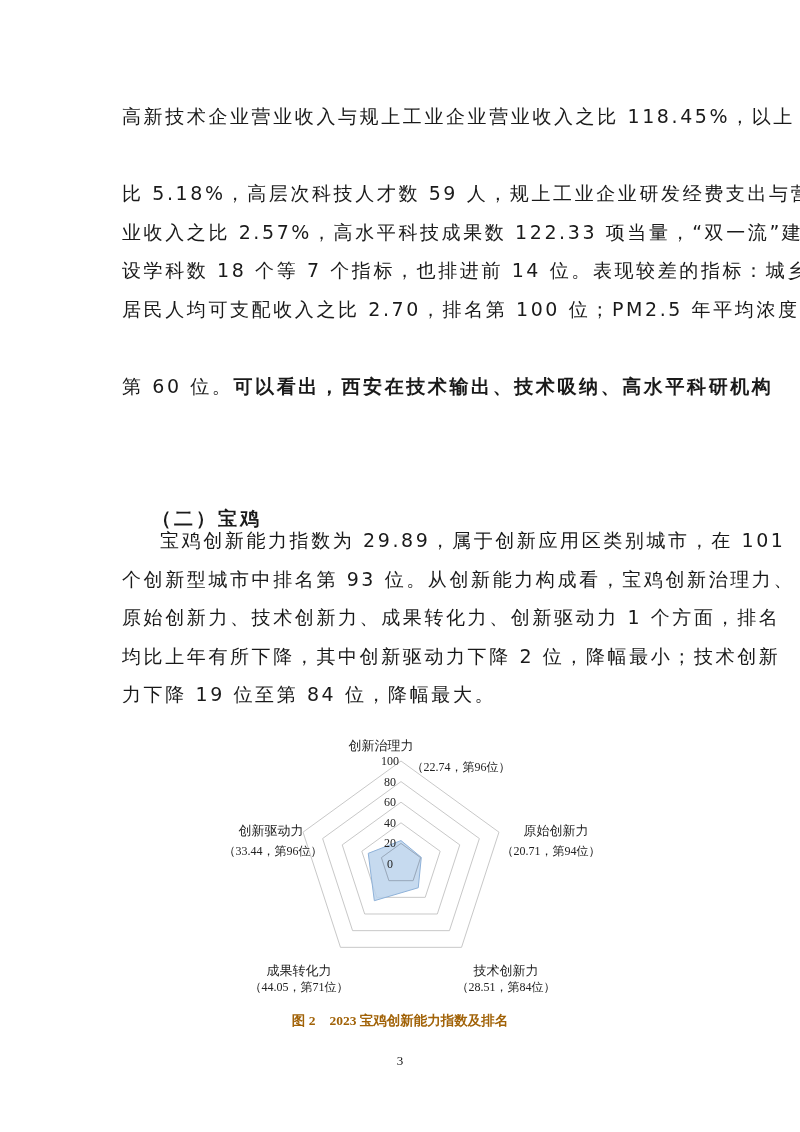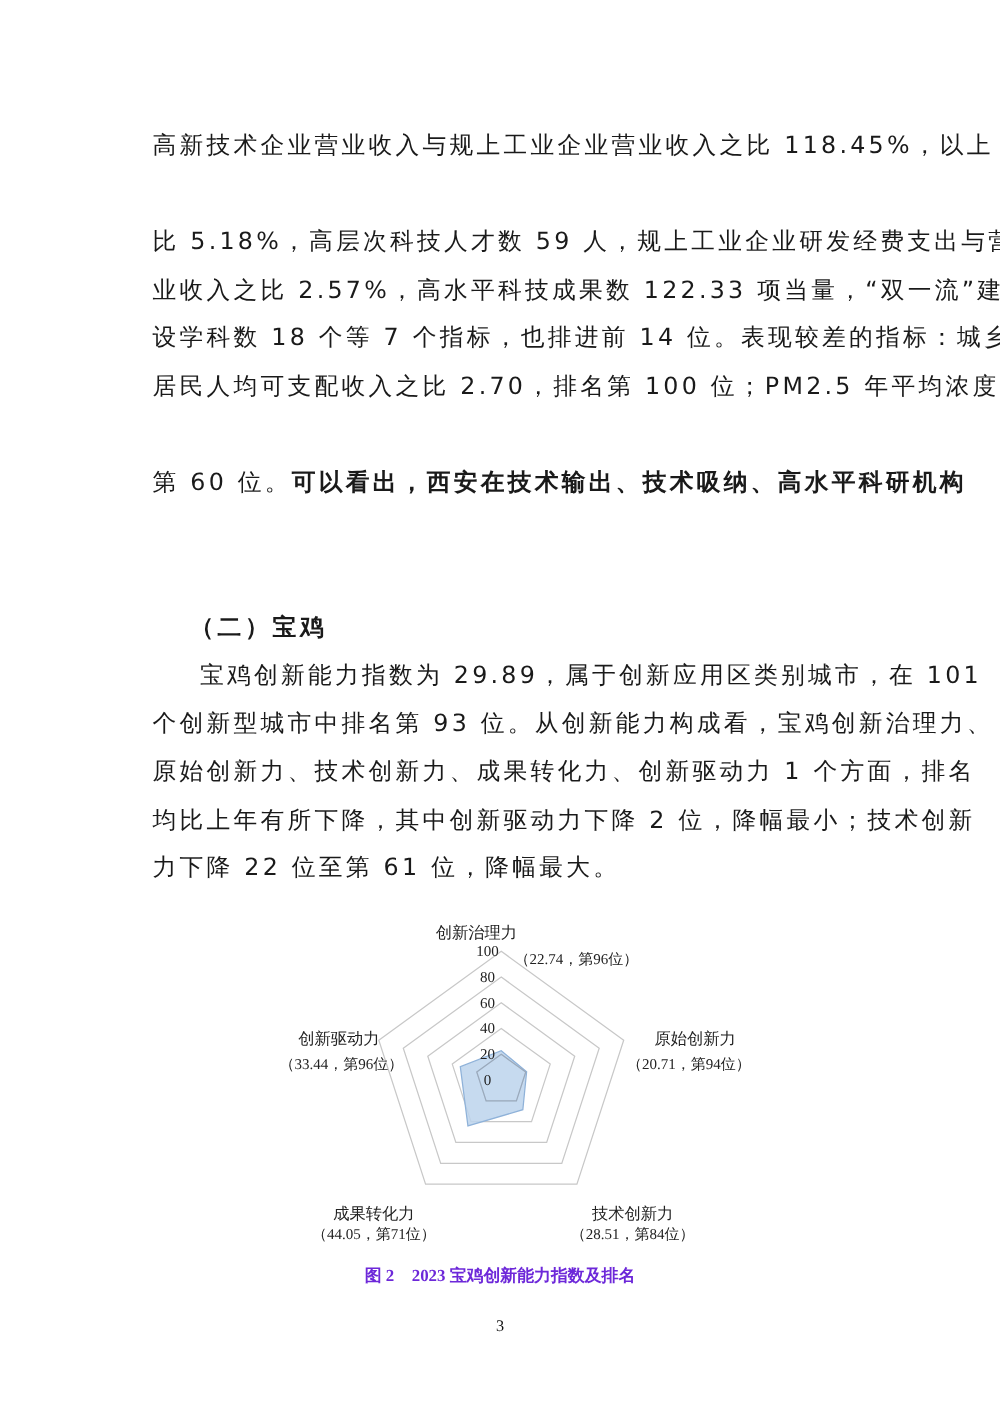--- a/index.html
+++ b/index.html
@@ -3,25 +3,25 @@
   <meta charset="utf-8">
   <style>
     html, body { margin: 0; padding: 0; background: #ffffff; }
     body { width: 800px; height: 1132px; position: relative; overflow: hidden;
            font-family: "DejaVu Sans", "Liberation Sans", sans-serif; color: #1a1a1a; }
     .page { position: absolute; left: 0; top: 0; width: 800px; height: 1132px; }
     .line { position: absolute; left: 122px; width: 558px; height: 38px; line-height: 38px;
             font-size: 19px; white-space: nowrap; letter-spacing: 2.6px; text-align: justify; }
     .line.indent { left: 160px; width: 520px; }
     .line.bold { font-weight: bold; }
-    .heading { position: absolute; left: 152px; font-size: 19px; font-weight: bold; line-height: 38px; letter-spacing: 3px; }
+    .heading { position: absolute; left: 152px; font-size: 19px; font-weight: bold; line-height: 38px; letter-spacing: 3px; margin-top: 16px; }
     .chart { position: absolute; left: 200px; top: 735px; width: 400px; height: 270px; }
     .chart svg { width: 400px; height: 270px; display: block; }
     .caption { position: absolute; left: 0; width: 800px; top: 1012px; text-align: center;
-               font-family: "Liberation Serif", "DejaVu Serif", serif; font-weight: bold; font-size: 13.5px; color: #6d28d9; }
+               font-family: "Liberation Serif", "DejaVu Serif", serif; font-weight: bold; font-size: 13.5px; color: #a16207; }
     .caption span.num { margin-right: 14px; }
     .page-number { position: absolute; left: 0; width: 800px; top: 1053px; text-align: center;
                    font-family: "Liberation Serif", serif; font-size: 13px; color: #111; }
     svg text { font-family: "Liberation Serif", "DejaVu Serif", serif; fill: #222; }
   </style>
 </head>
 <body>
 
 <div class="page">
 
@@ -33,21 +33,21 @@
   <div class="line" style="top:367px">
     <span>第 60 位。</span><b>可以看出，西安在技术输出、技术吸纳、高水平科研机构</b>
   </div>
 
   <div class="heading" style="top:483px">（二）宝鸡</div>
 
   <div class="line indent" style="top:521px">宝鸡创新能力指数为 29.89，属于创新应用区类别城市，在 101</div>
   <div class="line" style="top:560px">个创新型城市中排名第 93 位。从创新能力构成看，宝鸡创新治理力、</div>
   <div class="line" style="top:598px">原始创新力、技术创新力、成果转化力、创新驱动力 1 个方面，排名</div>
   <div class="line" style="top:637px">均比上年有所下降，其中创新驱动力下降 2 位，降幅最小；技术创新</div>
-  <div class="line" style="top:675px">力下降 22 位至第 61 位，降幅最大。</div>
+  <div class="line" style="top:675px">力下降 19 位至第 84 位，降幅最大。</div>
 
   <div class="chart">
     <svg id="radar" viewBox="0 0 400 270">
         <polygon points="201,108.4 220.59176423568016,122.63424991587608 213.10837619722494,145.6657500841239 188.89162380277506,145.6657500841239 181.40823576431984,122.63424991587607" fill="none" stroke="#c8c8c8" stroke-width="1"></polygon>
         <polygon points="201,87.8 240.18352847136032,116.26849983175217 225.21675239444988,162.33150016824783 176.78324760555012,162.33150016824783 161.81647152863968,116.26849983175215" fill="none" stroke="#c8c8c8" stroke-width="1"></polygon>
         <polygon points="201,67.2 259.7752927070405,109.90274974762825 237.32512859167485,178.99725025237174 164.67487140832517,178.99725025237174 142.22470729295952,109.90274974762823" fill="none" stroke="#c8c8c8" stroke-width="1"></polygon>
         <polygon points="201,46.599999999999994 279.36705694272064,103.53699966350433 249.4335047888998,195.66300033649566 152.56649521110023,195.66300033649566 122.63294305727935,103.5369996635043" fill="none" stroke="#c8c8c8" stroke-width="1"></polygon>
         <polygon points="201,26 298.9588211784008,97.17124957938042 261.54188098612474,212.3287504206196 140.45811901387526,212.3287504206196 103.04117882159919,97.17124957938039" fill="none" stroke="#c8c8c8" stroke-width="1"></polygon>
         <polygon points="201,105.5778 221.2872718660468,122.40826578788969 218.26049026914416,152.75702674491865 174.33130142561205,165.70631456028292 168.24257019794277,118.35646585934481" fill="#bcd3ec" fill-opacity="0.85" stroke="#8fb2d9" stroke-width="1"></polygon>
         <polygon points="201,108.4 220.59176423568016,122.63424991587608 213.10837619722494,145.6657500841239 188.89162380277506,145.6657500841239 181.40823576431984,122.63424991587607" fill="none" stroke="#9aa9bb" stroke-width="1"></polygon>

